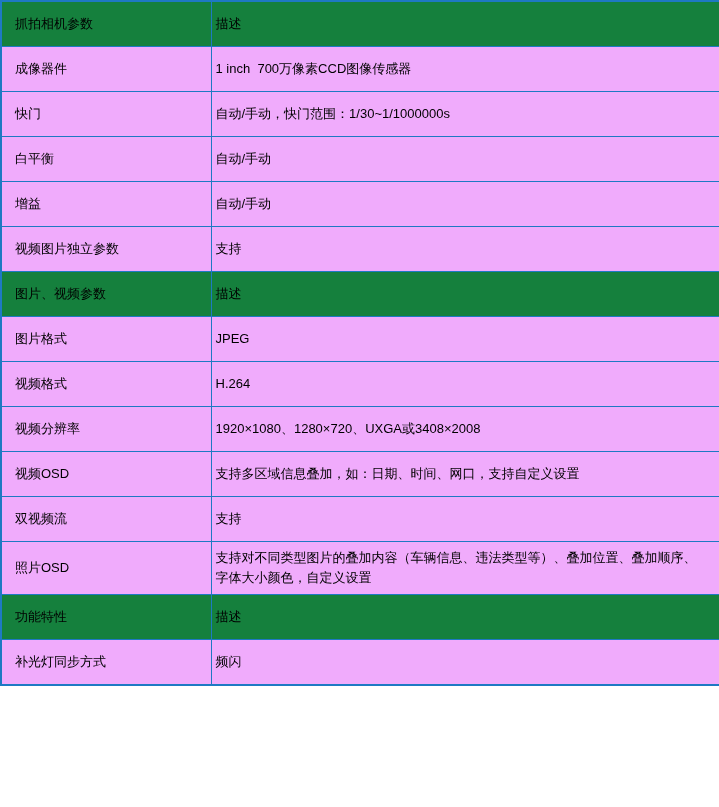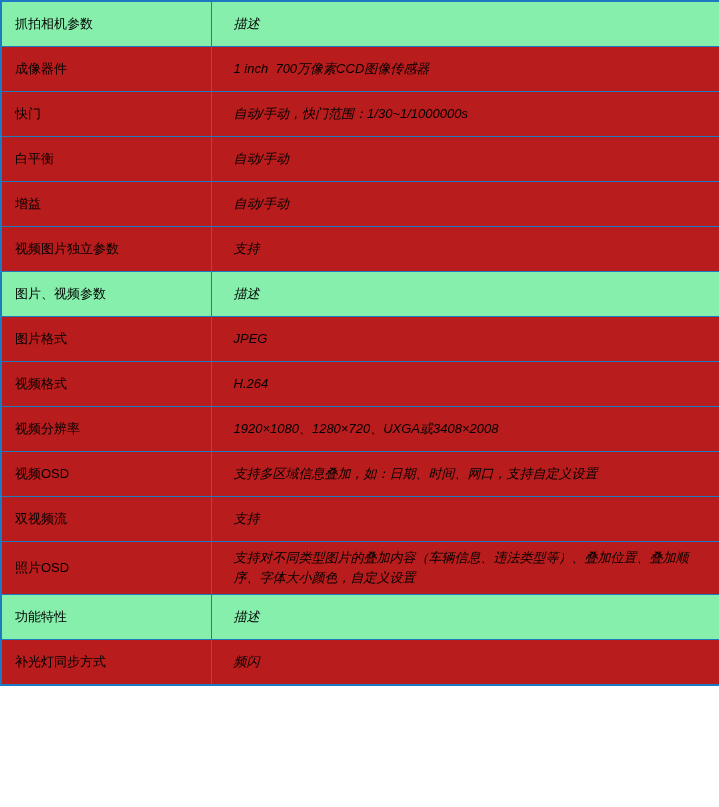--- a/index.html
+++ b/index.html
@@ -18,36 +18,35 @@
   }
   .spec-table td {
     border: 1px solid #1E79C3;
     vertical-align: middle;
     line-height: 20px;
     white-space: pre-wrap;
     word-break: break-all;
     overflow: hidden;
   }
   .spec-table tr.data-row {
-    background: #b91c1c;
+    background: #f0abfc;
   }
   .spec-table tr.section-header {
-    background: #86efac;
+    background: #15803d;
   }
   .spec-table td.param {
     width: 210px;
     padding: 6px 6px 6px 13px;
     height: 32px;
     box-sizing: content-box;
   }
   .spec-table td.desc {
-    padding: 6px 10px 6px 22px;
+    padding: 6px 10px 6px 4px;
     height: 32px;
     box-sizing: content-box;
-    font-style: italic;
   }
   
   .spec-table td {
     height: auto;
     min-height: 20px;
   }
   .spec-table tr {
     height: 33px;
   }
 </style>

